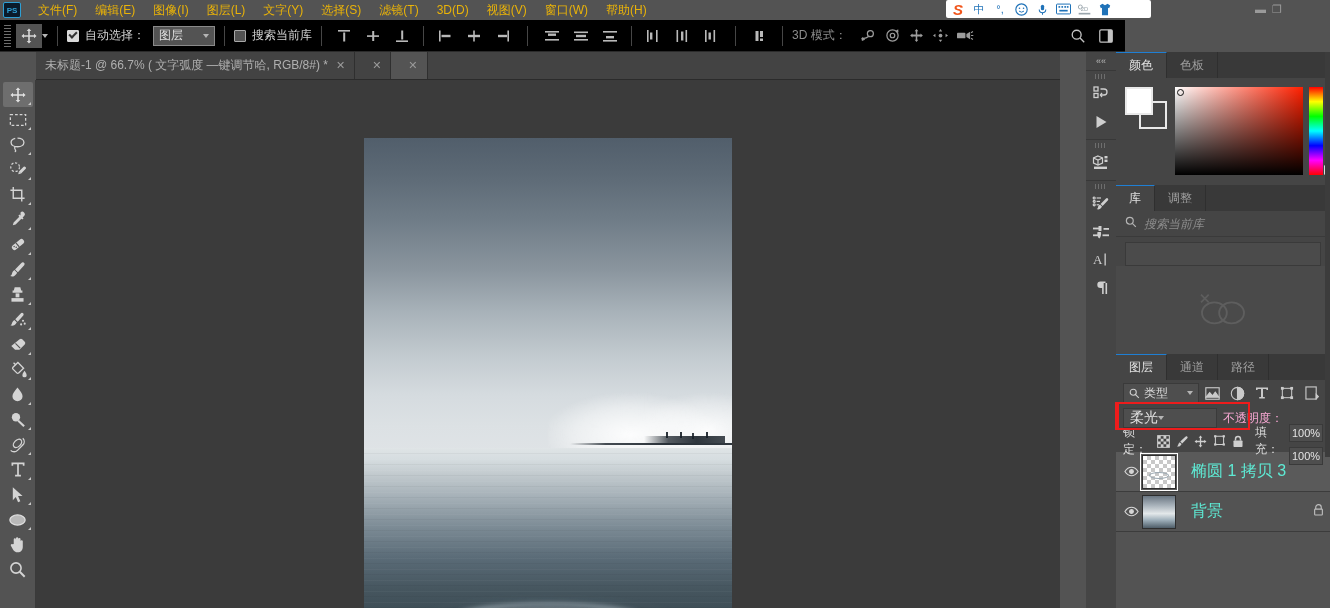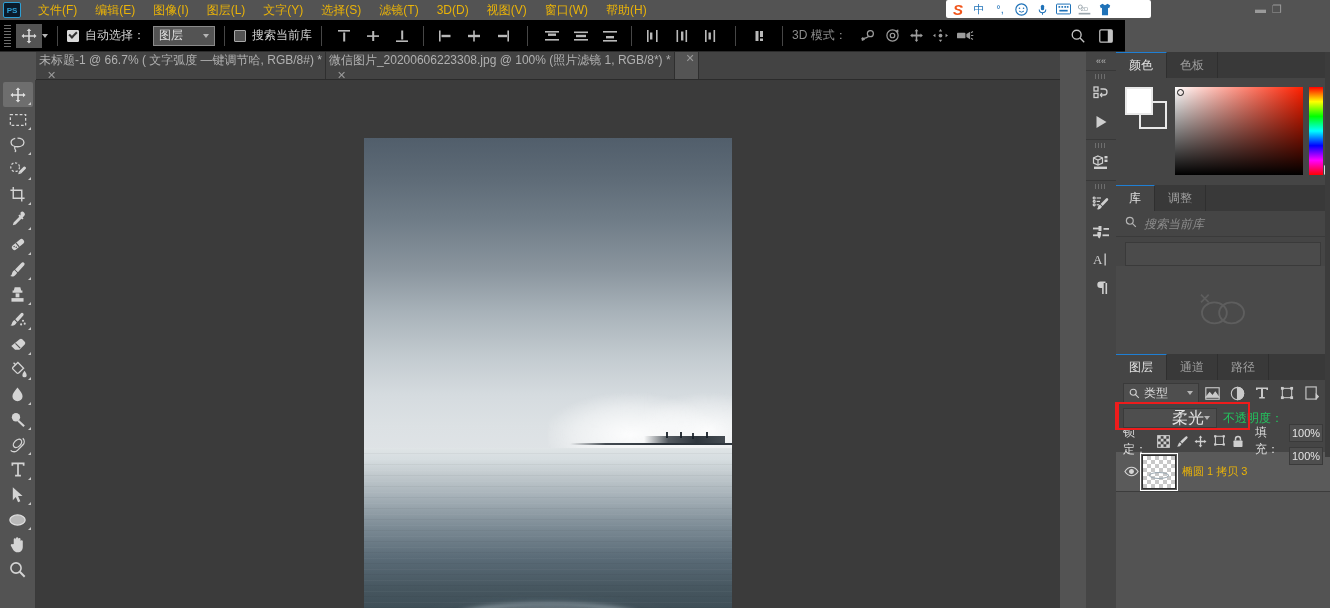--- a/index.html
+++ b/index.html
@@ -82,22 +82,22 @@
   .icon3d{width:24px;height:22px;display:flex;align-items:center;justify-content:center;}
   .ob-right { margin-left:auto; display:flex;align-items:center;gap:2px;padding-right:6px;}
 
   
   .tabbar {
     position: absolute; top: 52px; left: 36px; width: 1024px; height: 28px;
     background: #434343; display: flex; align-items: stretch;
     border-bottom: 1px solid #2b2b2b;
   }
   .doc-tab {
-    display:flex;align-items:flex-start;padding:0 3px;font-size:12px;color:#b0b0b0;
-    background:#434343;border-right:1px solid #2f2f2f;white-space:nowrap;cursor:default;flex-direction:column;
+    display:flex;align-items:center;padding:0 9px;font-size:12px;color:#b0b0b0;
+    background:#434343;border-right:1px solid #2f2f2f;white-space:nowrap;cursor:default;
   }
   .doc-tab.active { background:#545454;color:#d8d8d8; }
   .tab-close { margin-left:8px;color:#9a9a9a;font-size:11px; }
 
   
   .toolbar {
     position:absolute;top:80px;left:0;width:36px;height:528px;background:#535353;
     display:flex;flex-direction:column;align-items:center;padding-top:2px;
     border-right:1px solid #3a3a3a;
   }
@@ -218,42 +218,42 @@
     border-top:1px solid #3a3a3a;font-size:11px;color:#cfcfcf;font-weight:bold;}
 
   .filter-row{height:26px;display:flex;align-items:center;padding:0 7px;gap:3px;}
   .kind-sel{width:76px;height:20px;background:#4e4e4e;border:1px solid #3a3a3a;display:flex;
     align-items:center;gap:4px;padding:0 5px;font-size:12px;color:#dcdcdc;}
   .kind-sel .cv{margin-left:auto;}
   .ficon{width:22px;height:20px;display:flex;align-items:center;justify-content:center;color:#c9c9c9;}
 
   .blend-row{height:24px;display:flex;align-items:center;padding:0 7px;gap:6px;position:relative;}
   .blend-sel{width:122px;height:20px;background:#4e4e4e;border:1px solid #3a3a3a;
-    display:flex;align-items:center;justify-content:flex-end;padding:0 6px;font-size:16px;color:#e4e4e4;}
-  .op-label{font-size:12px;color:#22c55e;white-space:nowrap;}
+    display:flex;align-items:center;justify-content:flex-start;padding:0 6px;font-size:14px;color:#e4e4e4;}
+  .op-label{font-size:12px;color:#f9a8d4;white-space:nowrap;}
   .op-val{min-width:34px;height:18px;background:#4e4e4e;border:1px solid #3a3a3a;font-size:11px;
     display:flex;align-items:center;justify-content:center;color:#e4e4e4;margin-top:30px;}
   .redbox{position:absolute;left:1px;top:-4px;width:133px;height:28px;border:2px solid #ee1c1c;pointer-events:none;}
   .redbar{position:absolute;left:-1px;top:-4px;width:3px;height:28px;background:#ee1c1c;}
 
   .lock-row{height:22px;display:flex;align-items:center;padding:0 7px;gap:5px;font-size:12px;color:#dcdcdc;}
   .lock-ic{width:17px;height:17px;display:flex;align-items:center;justify-content:center;color:#cfcfcf;}
 
   .layer-row{height:40px;display:flex;align-items:center;border-bottom:1px solid #3c3c3c;padding-left:4px;}
   .layer-row.sel{background:#5a5a5a;}
   .eye{width:22px;display:flex;align-items:center;justify-content:center;color:#d2d2d2;}
   .thumb{width:34px;height:34px;border:1px solid #2e2e2e;flex:0 0 auto;position:relative;overflow:hidden;}
   .thumb.sel-out{outline:1px solid #fff;outline-offset:1px;}
   .checker{background-image:
       linear-gradient(45deg,#c8c8c8 25%,transparent 25%,transparent 75%,#c8c8c8 75%),
       linear-gradient(45deg,#c8c8c8 25%,#fff 25%,#fff 75%,#c8c8c8 75%);
     background-size:8px 8px;background-position:0 0,4px 4px;background-color:#fff;}
   .thumb-bg{background:linear-gradient(to bottom,#6a7682 0%,#aab4bc 30%,#e3e8ea 55%,#9fb0bb 75%,#4e5d68 100%);}
   .thumb-ellipse{position:absolute;left:18%;top:52%;width:64%;height:22%;border:1px solid #9aa7b0;border-radius:50%;}
-  .layer-name{margin-left:6px;font-size:11px;color:#eab308;flex:1;}
+  .layer-name{margin-left:15px;font-size:16px;color:#5eead4;flex:1;}
   .layer-lock{margin-right:6px;color:#c0c0c0;}
 
   .scroll-v{position:absolute;right:0;top:0;width:5px;height:100%;background:#3c3c3c;}
 </style>
 </head>
 <body>
 
 <div id="app">
 
   <div class="menubar">
@@ -488,21 +488,20 @@
         </div>
     </div>
   </div>
 
   <div class="tabbar">
     <div class="doc-tab">
       <span>未标题-1 @ 66.7% ( 文字弧度 —键调节哈, RGB/8#) *</span>
       <span class="tab-close">✕</span>
     </div>
     <div class="doc-tab">
-      <span>微信图片_20200606223308.jpg @ 100% (照片滤镜 1, RGB/8*) *</span>
       <span class="tab-close">✕</span>
     </div>
     <div class="doc-tab active">
       <span class="tab-close">✕</span>
     </div>
   </div>
 
   <div class="toolbar">
     <div class="tool sel">
       <svg width="16" height="16" viewBox="0 0 18 18" fill="#e2e2e2">
@@ -890,17 +889,33 @@
             <path d="M1 5.5 C3.2 2 5.6 1 8 1 C10.4 1 12.8 2 15 5.5 C12.8 9 10.4 10 8 10 C5.6 10 3.2 9 1 5.5z"></path>
             <circle cx="8" cy="5.5" r="2" fill="#d6d6d6"></circle>
           </svg>
       </span>
       <span class="thumb checker sel-out">
         <span class="thumb-ellipse"></span>
       </span>
       <span class="layer-name">椭圆 1 拷贝 3</span>
     </div>
 
+    <div class="layer-row">
+      <span class="eye">
+        <svg width="15" height="11" viewBox="0 0 16 11" fill="none" stroke="#d6d6d6" stroke-width="1.2">
+            <path d="M1 5.5 C3.2 2 5.6 1 8 1 C10.4 1 12.8 2 15 5.5 C12.8 9 10.4 10 8 10 C5.6 10 3.2 9 1 5.5z"></path>
+            <circle cx="8" cy="5.5" r="2" fill="#d6d6d6"></circle>
+          </svg>
+      </span>
+      <span class="thumb thumb-bg"></span>
+      <span class="layer-name">背景</span>
+      <span class="layer-lock">
+        <svg width="11" height="12" viewBox="0 0 12 13" fill="none" stroke="#c0c0c0" stroke-width="1.2">
+            <path d="M3 5.5 V3.6 a3 3 0 0 1 6 0 V5.5"></path>
+            <rect x="1.8" y="5.5" width="8.4" height="6.4" rx="0.8"></rect>
+          </svg>
+      </span>
+    </div>
 
     <div class="scroll-v"></div>
   </div>
 
 </div>
 
 </body></html>

